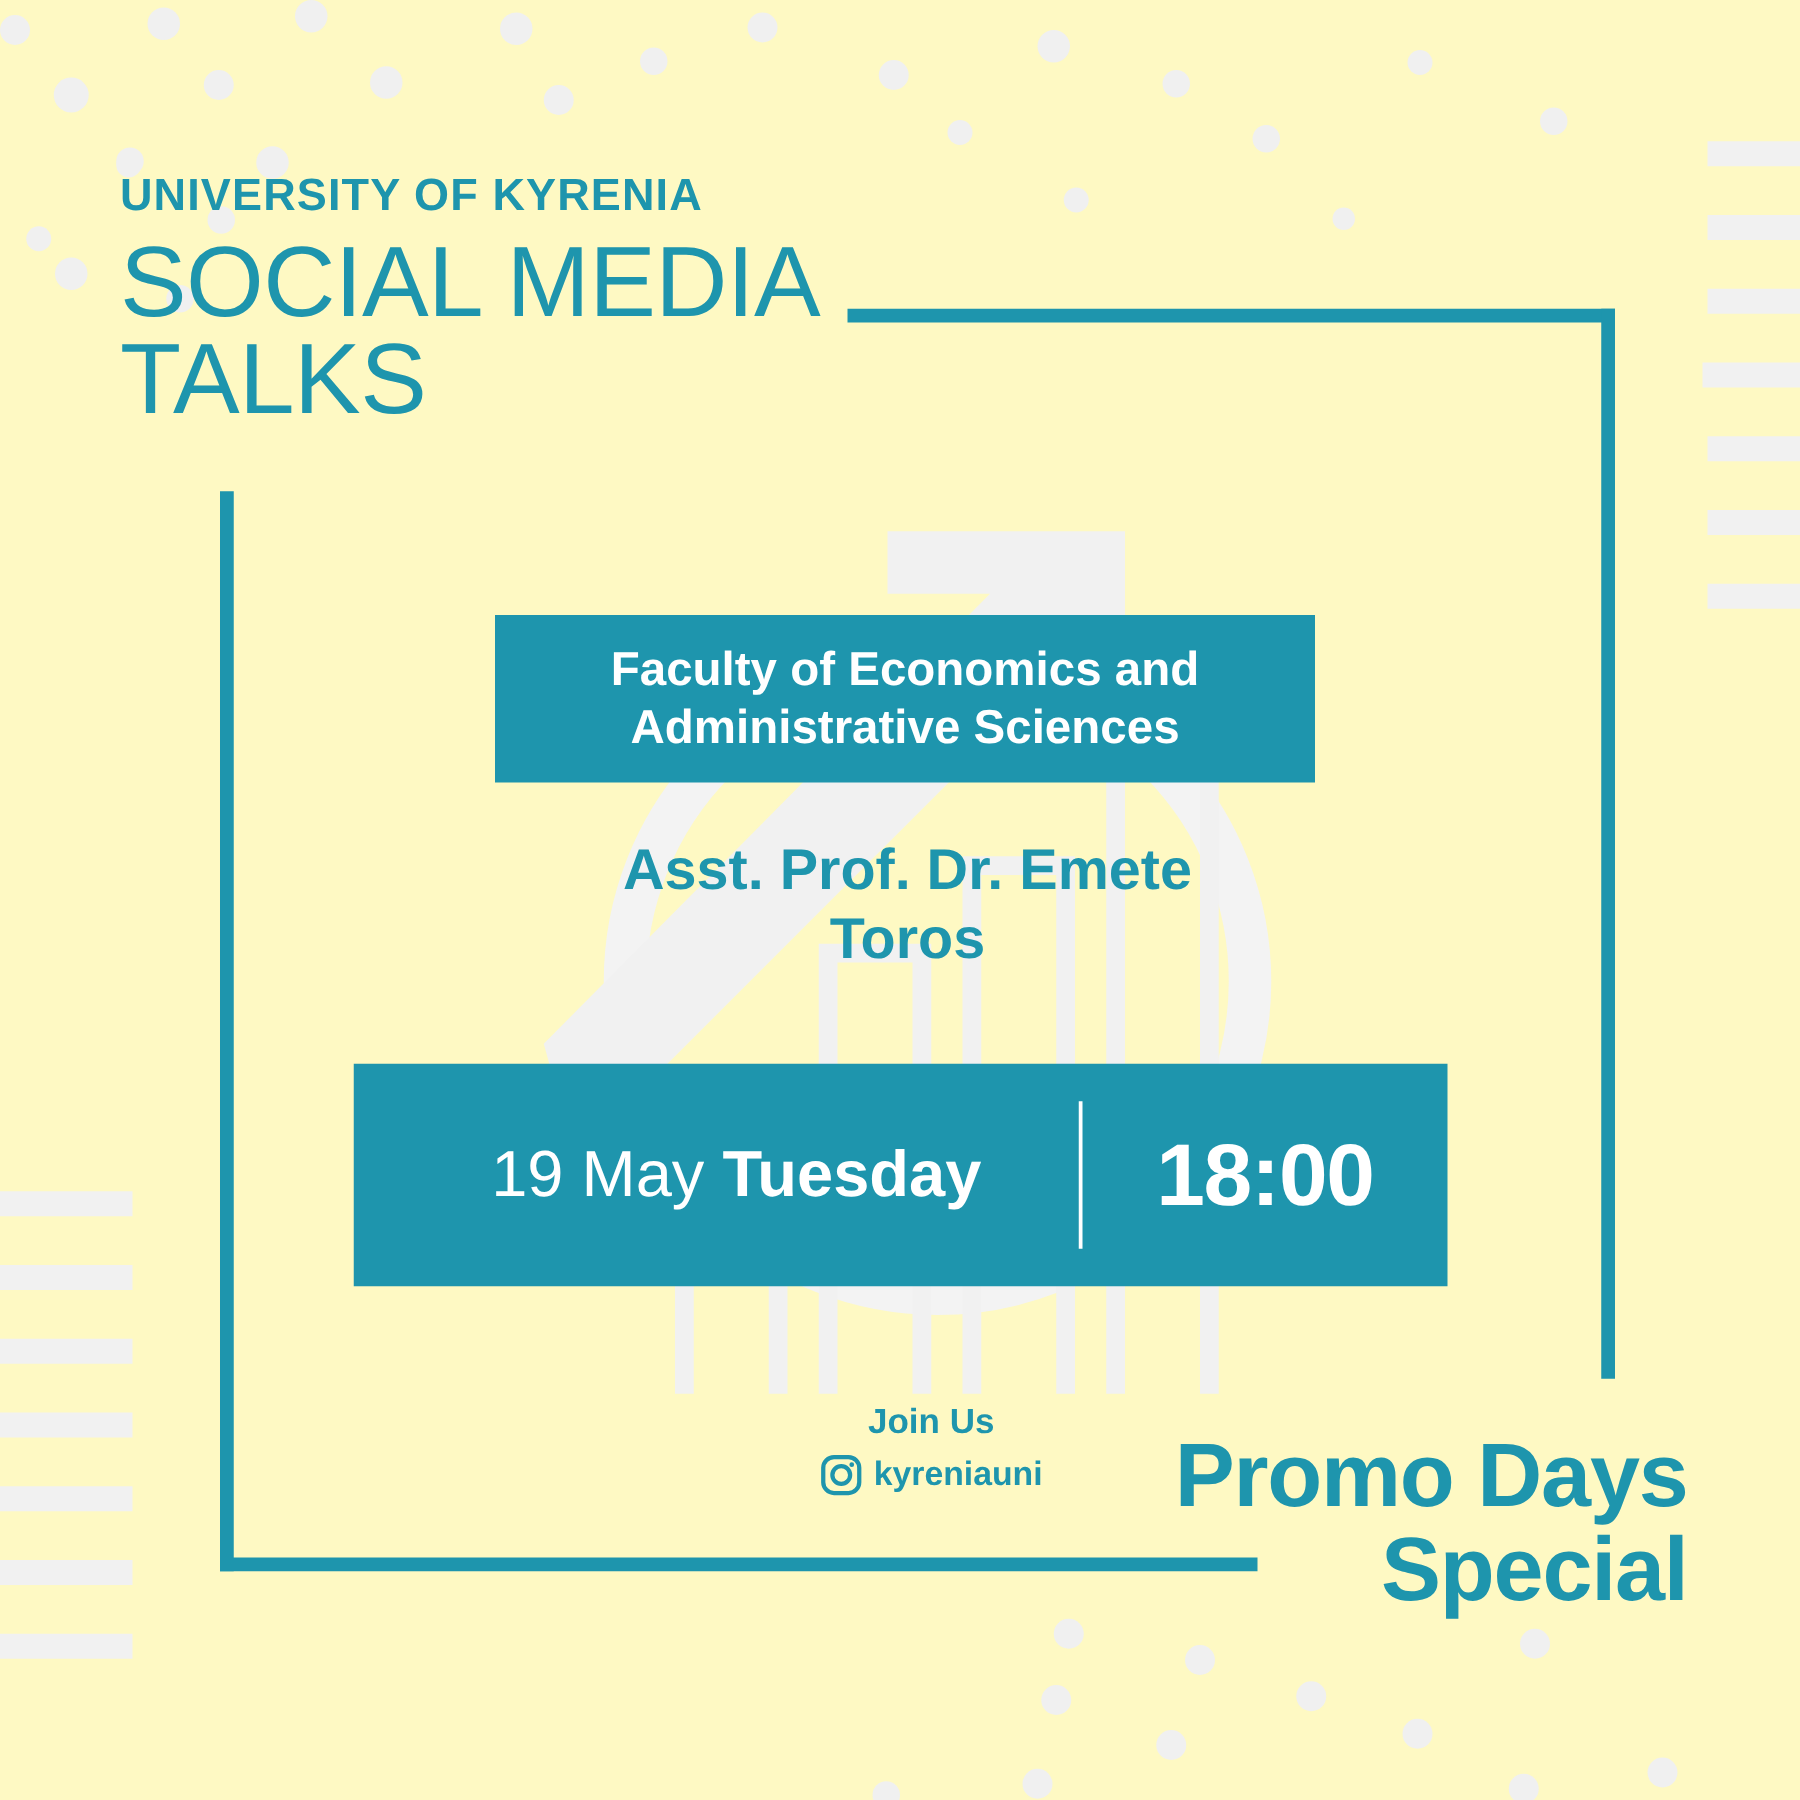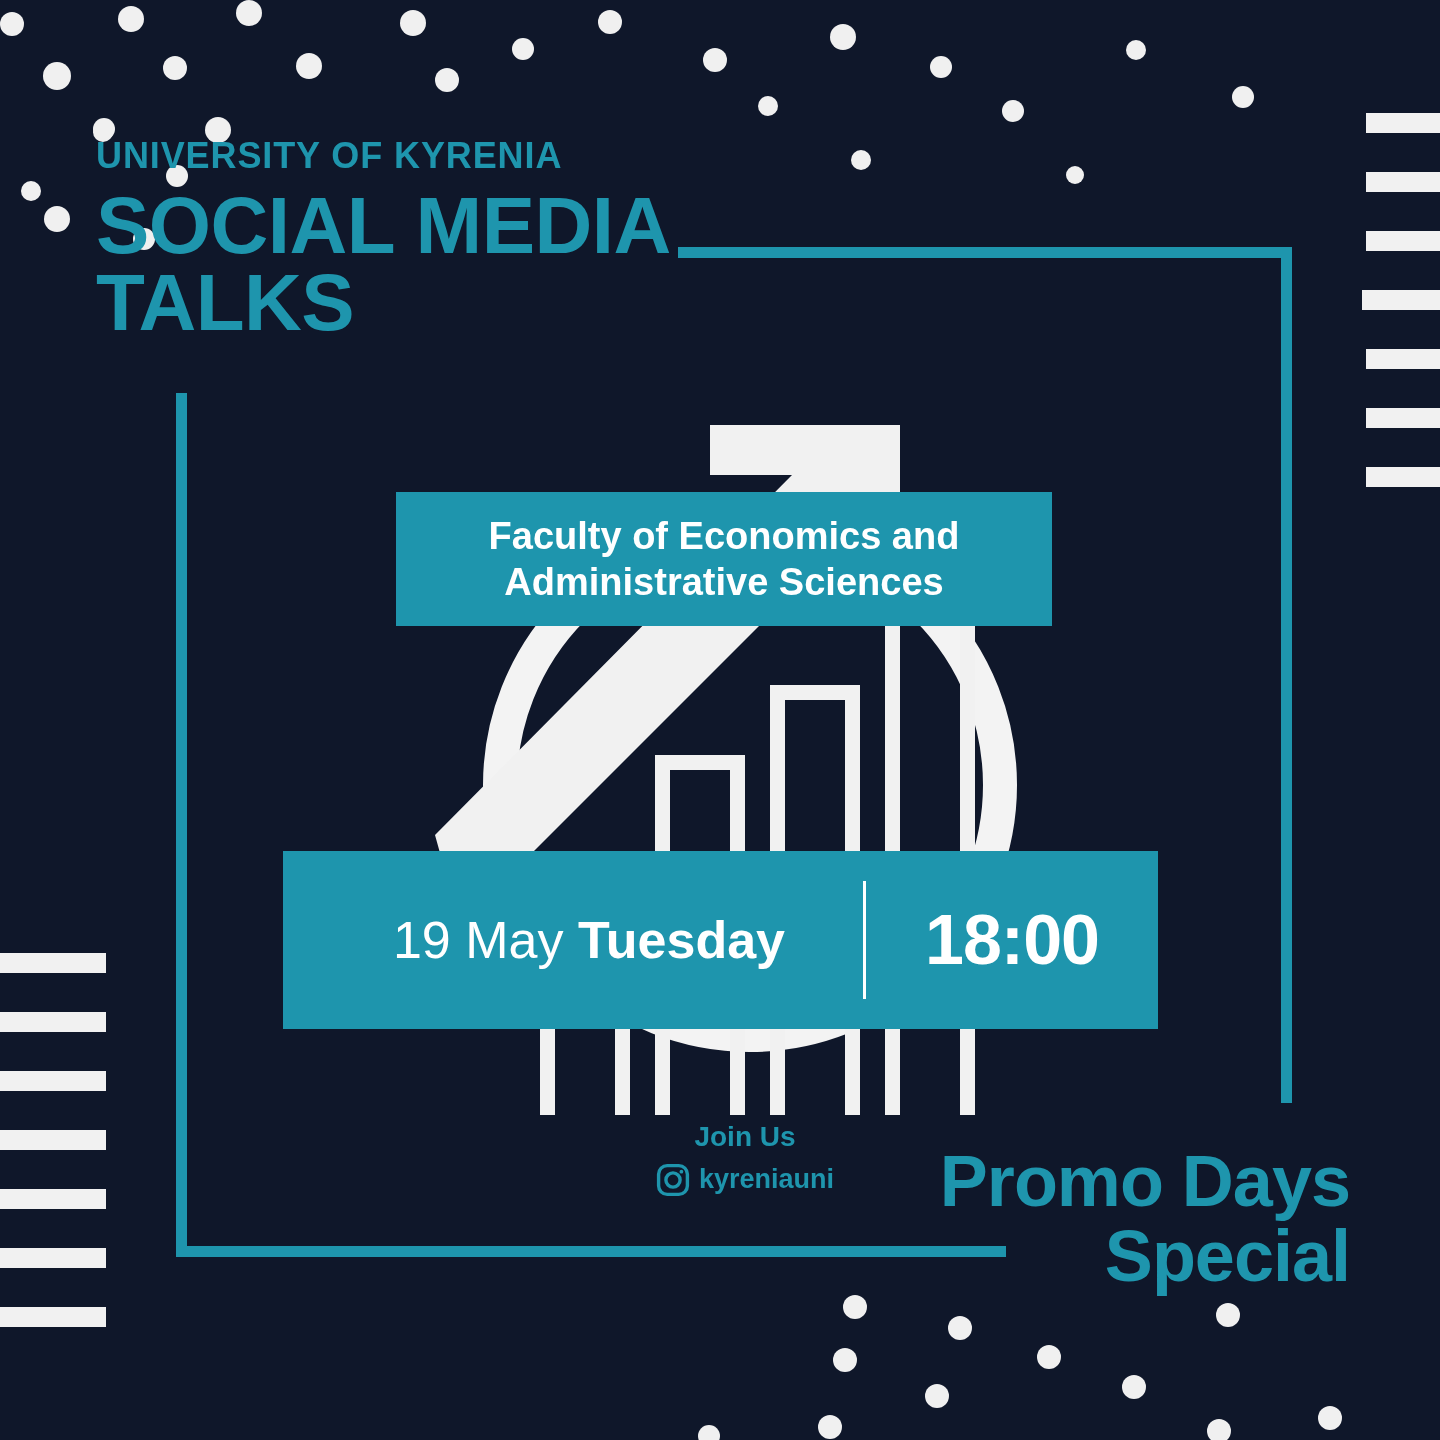--- a/index.html
+++ b/index.html
@@ -7,21 +7,21 @@
     margin: 0;
     padding: 0;
     background: #ffffff;
   }
   * { box-sizing: border-box; }
 
   #poster {
     position: relative;
     width: 1440px;
     height: 1440px;
-    background: #0f172a;
+    background: #fef9c3;
     overflow: hidden;
     font-family: "Liberation Sans", sans-serif;
     color: #1E95AD;
   }
 
   
   .bg-layer {
     position: absolute;
     inset: 0;
     pointer-events: none;
@@ -67,21 +67,21 @@
   #kicker {
     font-size: 36px;
     font-weight: 700;
     letter-spacing: 0.9px;
     line-height: 1;
     color: #1E95AD;
     margin: 0 0 14px 0;
   }
   #main-title {
     font-size: 80px;
-    font-weight: 700;
+    font-weight: 400;
     line-height: 0.96;
     letter-spacing: -0.5px;
     color: #1E95AD;
     margin: 0;
     white-space: pre-line;
   }
 
   
   #faculty-banner {
     position: absolute;
@@ -288,20 +288,22 @@
     <div id="kicker">UNIVERSITY OF KYRENIA</div>
     <h1 id="main-title">SOCIAL MEDIA
 TALKS</h1>
   </div>
 
   <div id="faculty-banner">
     <div id="faculty-text">Faculty of Economics and
 Administrative Sciences</div>
   </div>
 
+  <div id="speaker-name">Asst. Prof. Dr. Emete
+Toros</div>
 
   <div id="datetime-banner">
     <div id="date-group">
       <span id="date-day-month">19 May </span><span id="date-weekday">Tuesday</span>
     </div>
     <div id="datetime-divider"></div>
     <div id="time-group">18:00</div>
   </div>
 
   <div id="join-block">

